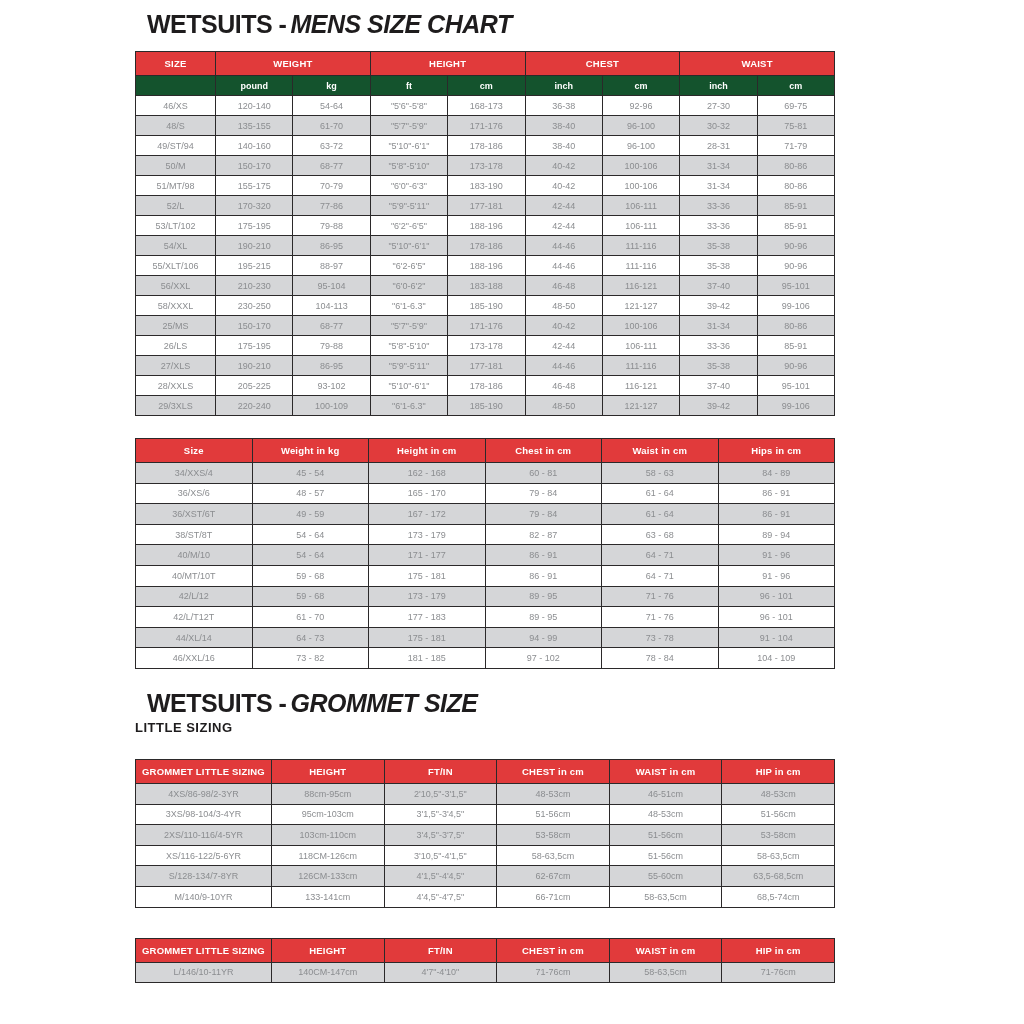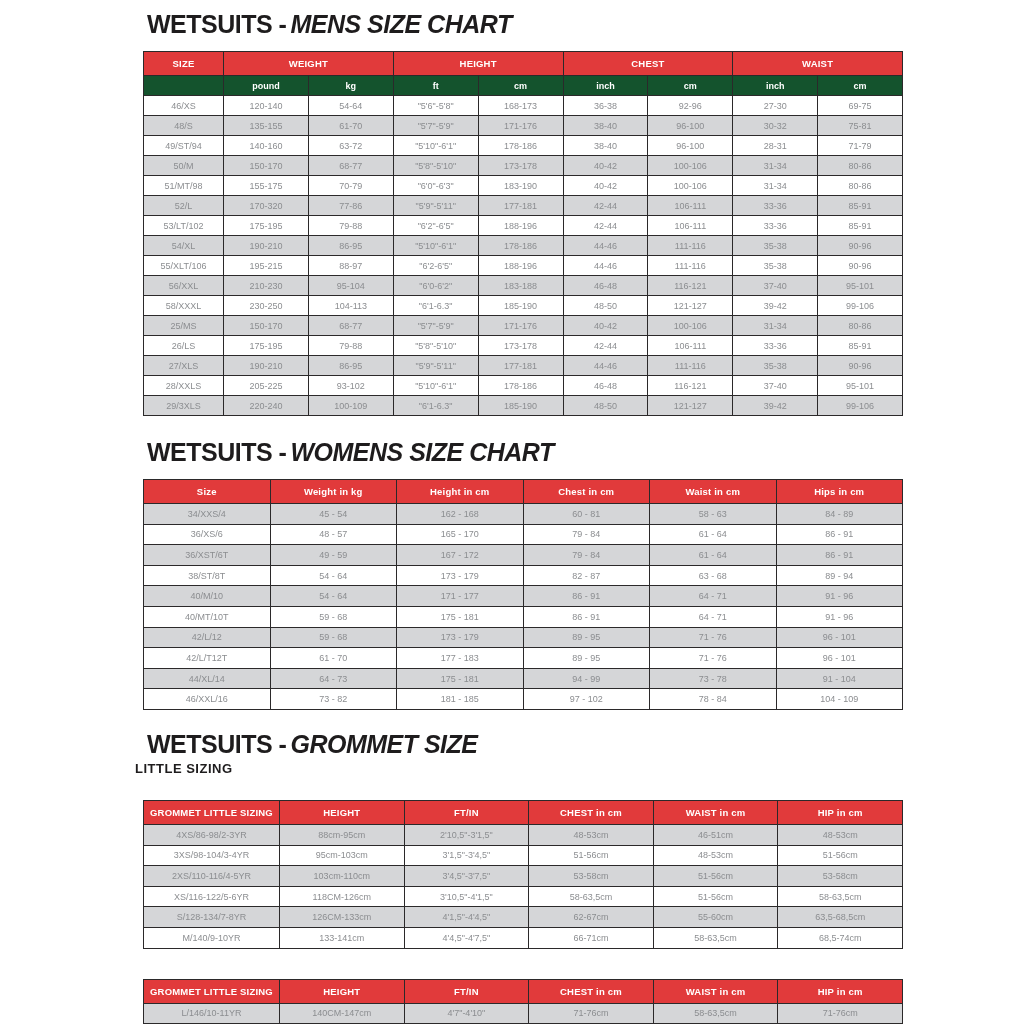--- a/index.html
+++ b/index.html
@@ -4,21 +4,21 @@
 <style>
   html,body{margin:0;padding:0;background:#ffffff;width:1024px;height:1024px;overflow:hidden;
     font-family:"Liberation Sans",sans-serif;-webkit-font-smoothing:antialiased;}
   .content{width:760px;margin-left:135px;padding-top:10px;}
 
   .chart-title{margin:0 0 12px 12px;font-size:25px;color:#1e1c1d;letter-spacing:-0.5px;white-space:nowrap;}
   .chart-title .t-bold{font-weight:800;}
   .chart-title .t-italic{font-style:italic;font-weight:600;margin-left:4px;}
   .chart-subtitle{margin:-10px 0 10px 0;font-size:13px;color:#1e1c1d;letter-spacing:0.5px;font-weight:700;}
 
-  table{border-collapse:collapse;width:760px;table-layout:fixed;margin:0 0 0 8px;}
+  table{border-collapse:collapse;width:700px;table-layout:fixed;margin:0 0 0 0;}
   th,td{border:1px solid #2b292a;text-align:center;vertical-align:middle;overflow:hidden;white-space:nowrap;}
   thead th.group{background:var(--red);color:#ffffff;font-size:9.5px;font-weight:700;height:21px;letter-spacing:0.2px;}
   thead th.sub{background:#14532d;color:#ffffff;font-size:9px;font-weight:700;height:17px;}
   tbody td{font-size:9px;color:#8b8d90;height:17px;background:#ffffff;}
 
   .mens tbody tr:nth-child(even) td{background:#d5d6d8;}
   .alt-odd tbody tr:nth-child(odd) td{background:#d5d6d8;}
 
   .sec{margin-bottom:0;}
   .gap-after-mens{height:22px;}
@@ -235,21 +235,20 @@
             <td>121-127</td>
             <td>39-42</td>
             <td>99-106</td>
           </tr>
         </tbody>
     </table>
     <div class="gap-after-mens"></div>
   </div>
 
   <div class="sec">
-    <h1 class="chart-title"><span class="t-bold">WETSUITS -</span><span class="t-italic">WOMENS SIZE CHART</span></h1>
     <table class="womens alt-odd">
       <thead>
         <tr>
           <th class="group">Size</th>
           <th class="group">Weight in kg</th>
           <th class="group">Height in cm</th>
           <th class="group">Chest in cm</th>
           <th class="group">Waist in cm</th>
           <th class="group">Hips in cm</th>
         </tr>

